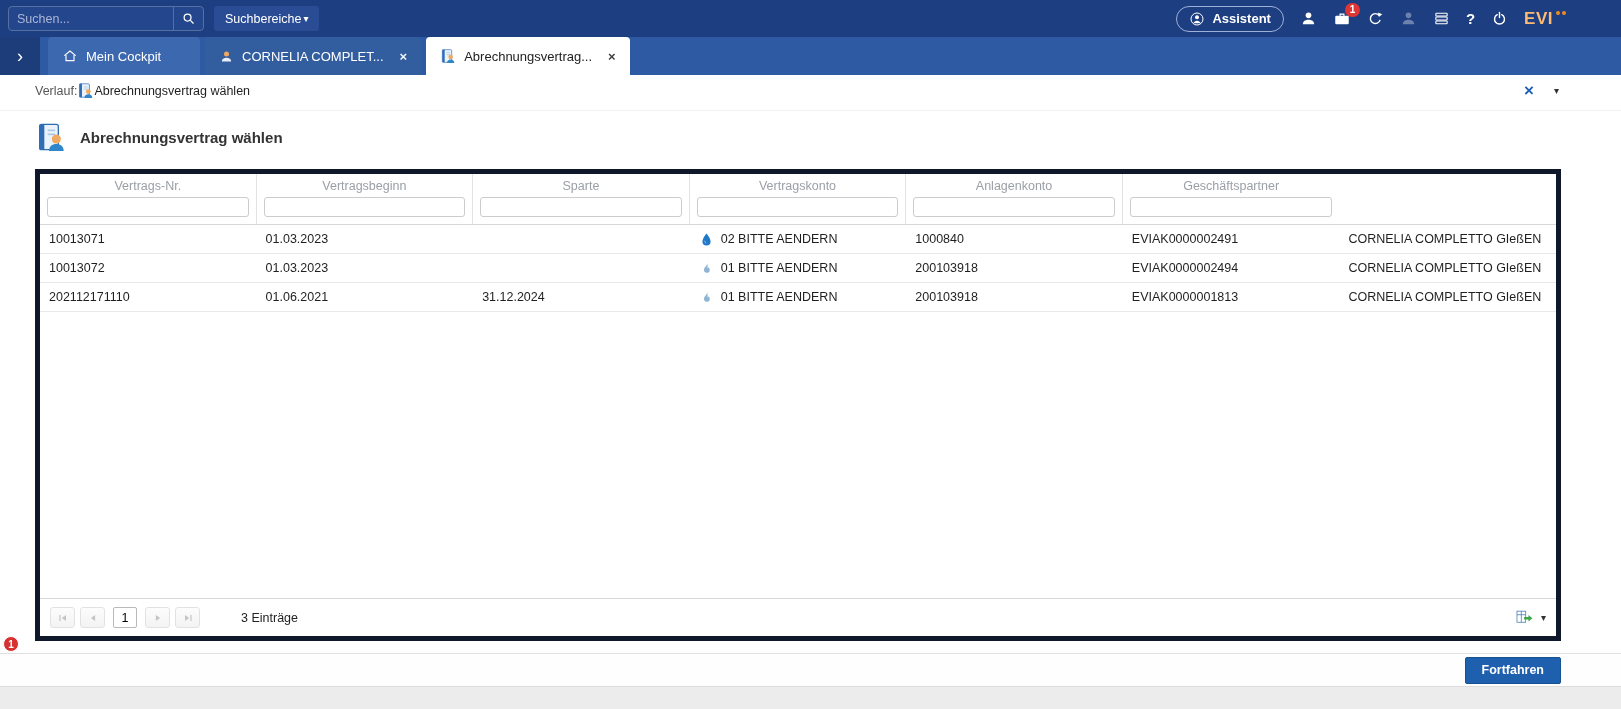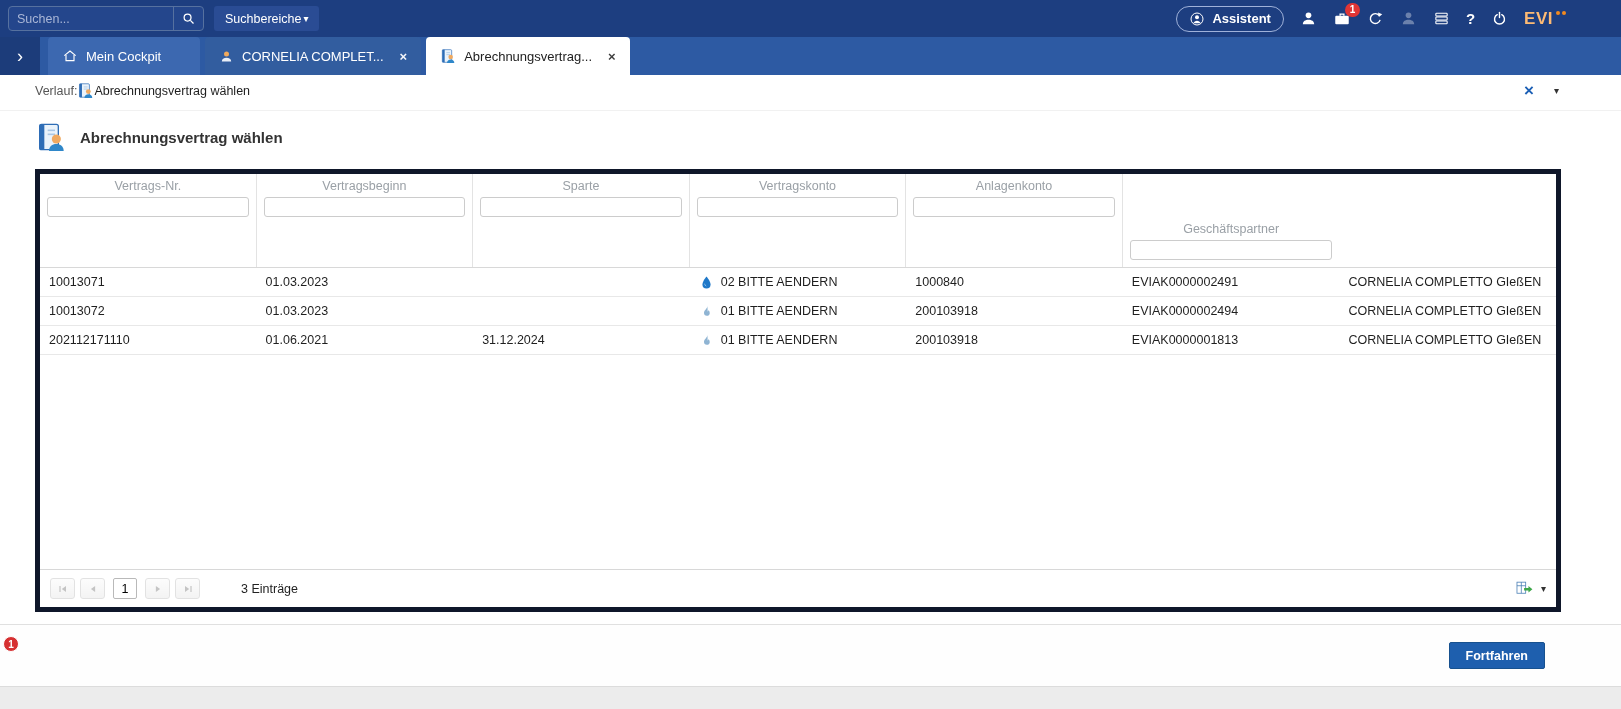--- a/index.html
+++ b/index.html
@@ -47,37 +47,37 @@
   .close-blue { color:#1b5fb5; font-size:17px; font-weight:bold; line-height:1; cursor:pointer; }
   .hist-chev { color:#333; font-size:10px; cursor:pointer; }
 
   .title-row { flex:none; display:flex; align-items:center; gap:13px; padding:10px 35px 16px; }
   .title-row h1 { font-size:15px; color:#333; margin:0; font-weight:bold; }
 
   
   .table-wrap { flex:1; display:flex; flex-direction:column; margin:0 60px 12px 35px; border:5px solid #0f172a; min-height:0; }
   .thead { flex:none; display:grid; grid-template-columns:repeat(7,1fr); border-bottom:1px solid #d8d8d8; }
   .th { padding:5px 7px 7px; border-right:1px solid #e3e3e3; text-align:center; }
-  .th:last-child { border-right:none;margin-top:43px; }
+  .th:last-child { border-right:none; }
   .th-label { display:block; color:#9aa0a6; font-size:12.5px; margin-bottom:4px; }
   .th input { width:100%; height:20px; border:1px solid #ccc; border-radius:3px; outline:none; padding:0 5px; font-size:12px; }
   .trow { flex:none; display:grid; grid-template-columns:repeat(7,1fr); height:29px; align-items:center; border-bottom:1px solid #e8e8e8; font-size:12.5px; color:#1f1f1f; cursor:pointer; }
   .td { padding:0 9px; white-space:nowrap; overflow:hidden; text-overflow:ellipsis; }
   .td-sparte { display:flex; align-items:center; gap:7px; }
   .t-filler { flex:1; }
   .pager { flex:none; height:38px; border-top:1px solid #d8d8d8; display:flex; align-items:center; gap:5px; padding:0 10px; }
   .pg-btn { width:25px; height:21px; display:flex; align-items:center; justify-content:center; background:linear-gradient(#fbfbfb,#e9e9e9); border:1px solid #c6c6c6; border-radius:3px; cursor:pointer; padding:0; }
   .pg-btn.disabled { opacity:.5; }
   .pg-page { width:24px; height:21px; border:1px solid #b9b9b9; border-radius:2px; text-align:center; font-size:12.5px; padding:0; outline:none; margin:0 3px; }
   .entries { margin-left:36px; font-size:12.5px; color:#222; }
   .pager-right { margin-left:auto; display:flex; align-items:center; gap:7px; }
   .export-chev { font-size:10px; color:#333; cursor:pointer; }
 
   
-  .footer { flex:none; height:62px; border-top:1px solid #e0e0e0; display:flex; align-items:center; justify-content:flex-end; padding:0 76px; background:#fefefe; }
+  .footer { flex:none; height:33px; border-top:1px solid #e0e0e0; display:flex; align-items:center; justify-content:flex-end; padding:0 60px; background:#fefefe; }
   .continue-btn { background:#1e5fae; color:#fff; border:1px solid #17518f; border-radius:2px; height:27px; padding:0 16px; font-size:12.5px; font-weight:bold; cursor:pointer; }
   .bottom-strip { flex:none; height:23px; background:#ececec; border-top:1px solid #dcdcdc; }
   .corner-badge { position:absolute; left:3px; top:636px; width:16px; height:16px; background:#d63031; border:1px solid #fff; border-radius:50%; color:#fff; font-size:10px; font-weight:bold; display:flex; align-items:center; justify-content:center; z-index:5; cursor:pointer; }
 </style>
 </head>
 <body>
 
 <div class="app">
 
   <header class="topbar">

